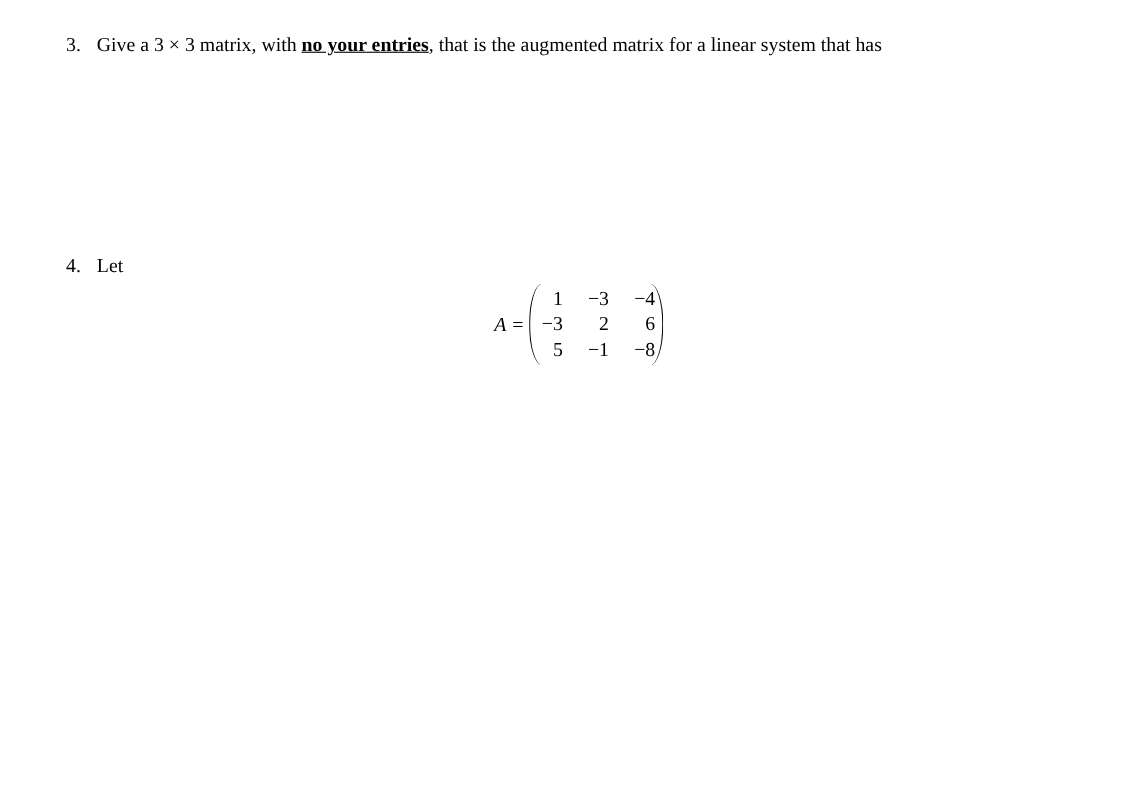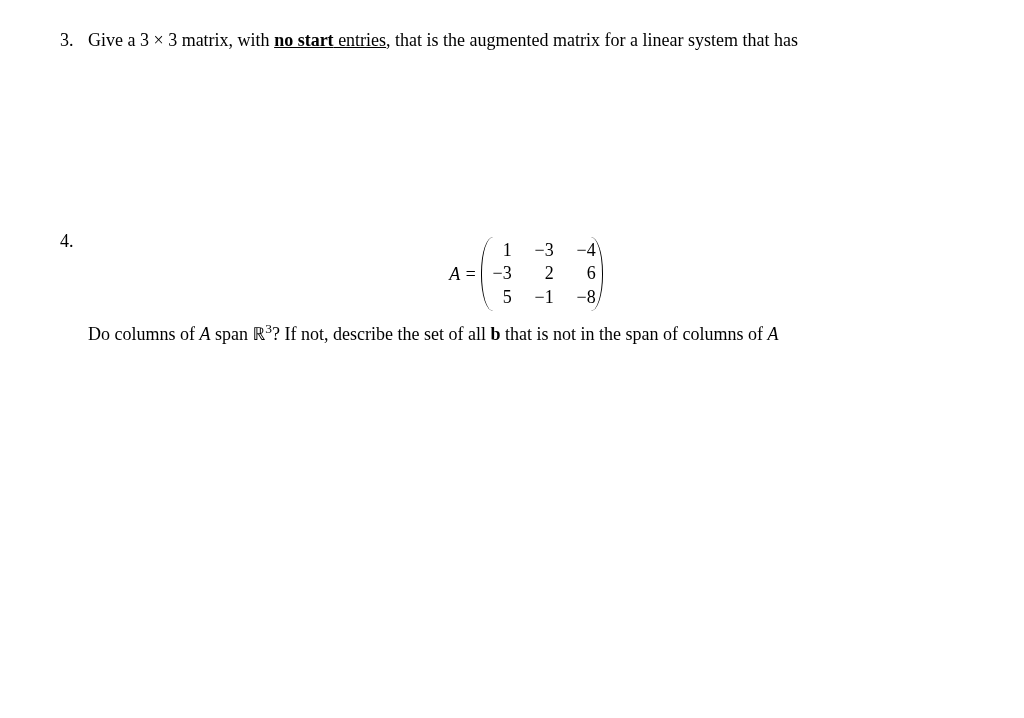--- a/index.html
+++ b/index.html
@@ -66,39 +66,37 @@
     sup {
       font-size: 0.75em;
     }
   </style>
 </head>
 <body>
 
 <div class="problem">
   <div class="prob-num">3.</div>
   <div class="prob-body">
-    <span>Give a 3 × 3 matrix, with </span><span class="no-zero bold">no start</span><span style="text-decoration: underline;"> entries</span><span>, that is the augmented matrix for a linear system that has</span>
+    <span>Give a 3 × 3 matrix, with </span><span class="no-zero bold">no your</span><span style="text-decoration: underline; font-weight: bold;"> entries</span><span>, that is the augmented matrix for a linear system that has</span>
     <br>
   </div>
 </div>
 
 <div class="problem" style="margin-bottom:0;">
   <div class="prob-num">4.</div>
   <div class="prob-body">
+    <div>Let</div>
     <div class="matrix-row">
       <span class="eq-lhs">A =</span>
       <span class="matrix">
         <span class="mcell">1</span>
         <span class="mcell">−3</span>
         <span class="mcell">−4</span>
         <span class="mcell">−3</span>
         <span class="mcell">2</span>
         <span class="mcell">6</span>
         <span class="mcell">5</span>
         <span class="mcell">−1</span>
         <span class="mcell">−8</span>
       </span>
     </div>
-    <div>
-      <span>Do columns of </span><span style="font-style:italic;">A</span><span> span </span><span class="bb">ℝ</span><sup>3</sup><span>? If not, describe the set of all </span><span class="bold">b</span><span> that is not in the span of columns of </span><span style="font-style:italic;">A</span>
-    </div>
   </div>
 </div>
 
 </body></html>

